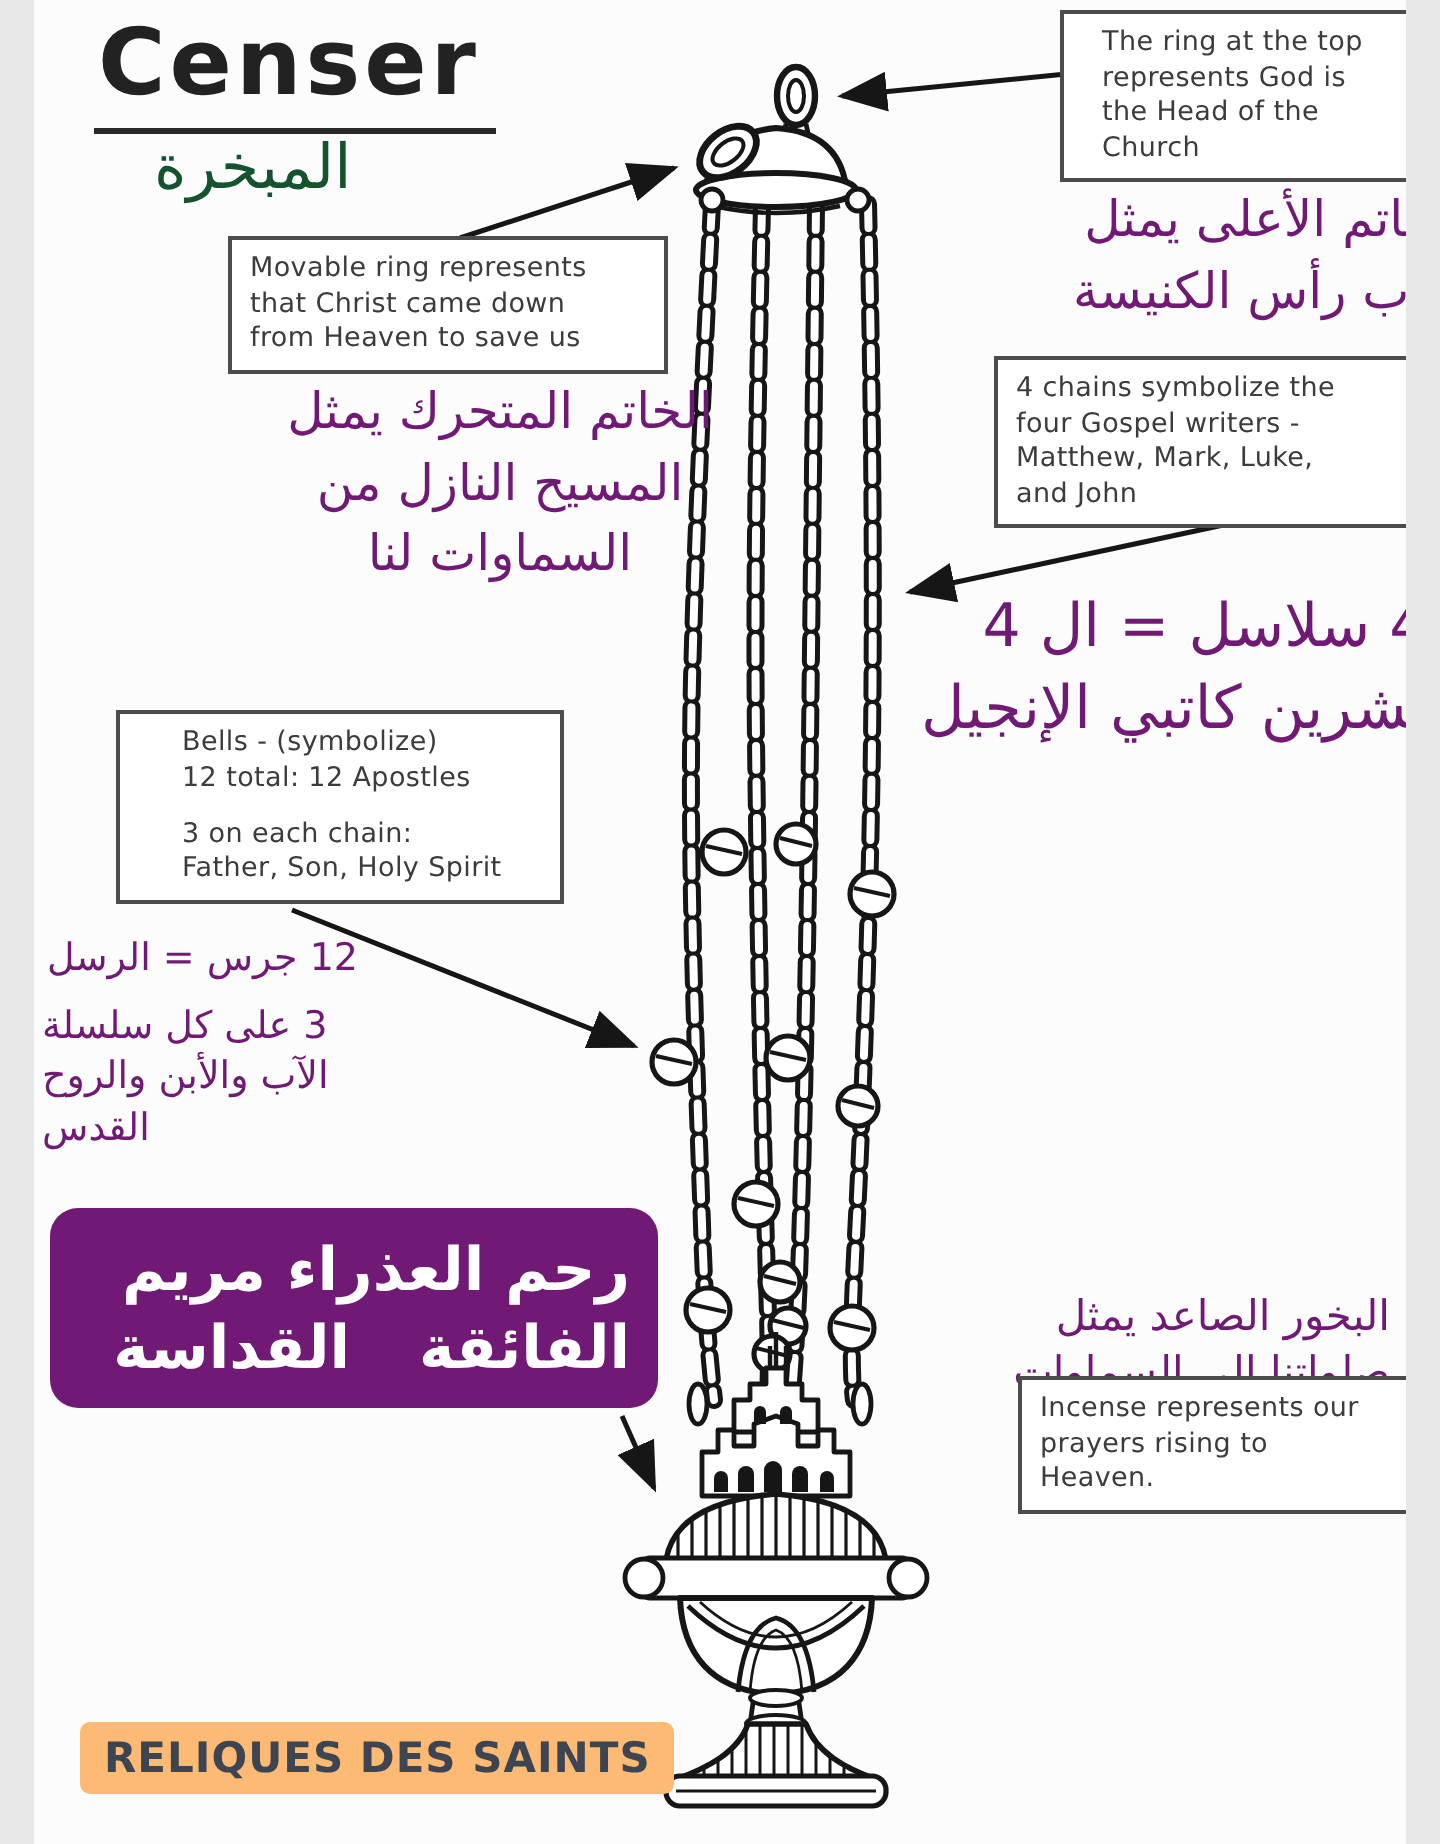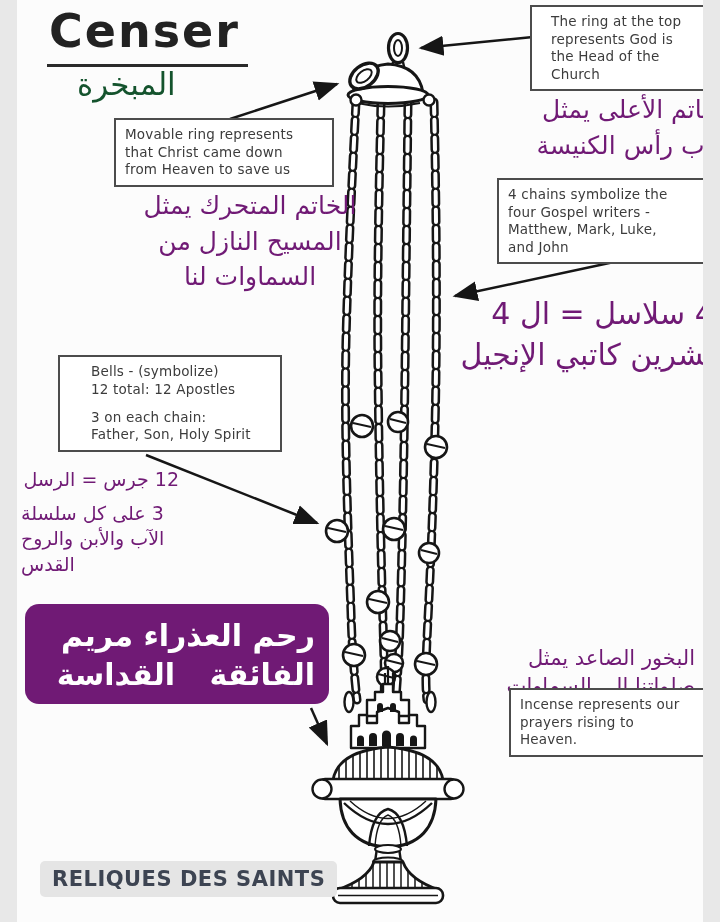--- a/index.html
+++ b/index.html
@@ -25,21 +25,21 @@
     border-bottom:3px solid #2a2a2a;padding:0 8px 6px 2px;
   }
   .title-ar{font-size:31px;color:#14532d;}
   .womb{
     background:#701a75;border-radius:14px;color:#fff;
     font-size:30px;font-weight:bold;line-height:1.3;
     padding:12px 14px 10px 12px;text-align:right;direction:rtl;
   }
   .womb .l2{word-spacing:24px;}
   .badge{
-    background:#e5e5e5;border-radius:5px;color:#3d4452;
+    background:#fdba74;border-radius:5px;color:#3d4452;
     font-size:21px;font-weight:bold;letter-spacing:.5px;
     padding:6px 12px;white-space:nowrap;
   }
 </style>
 </head>
 <body>
 
 <div class="canvas">
 
   <svg class="art" viewBox="0 0 720 922">

